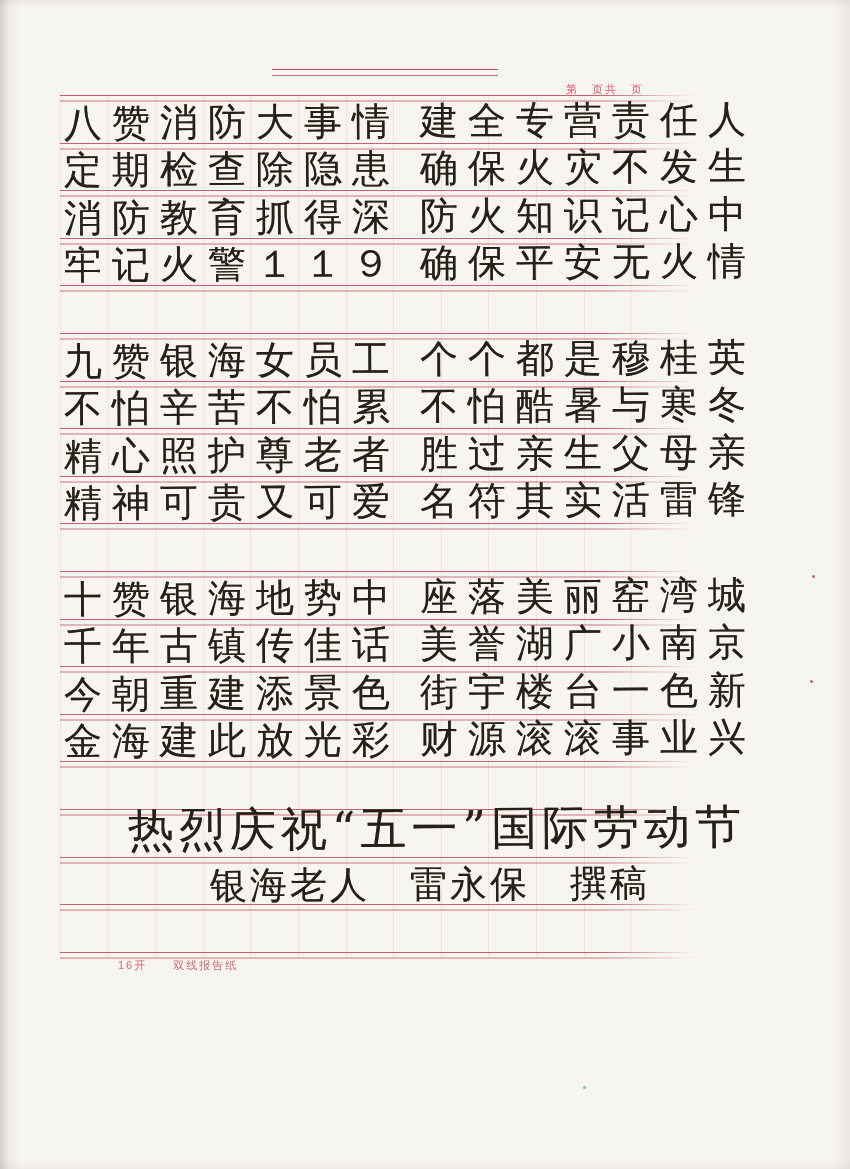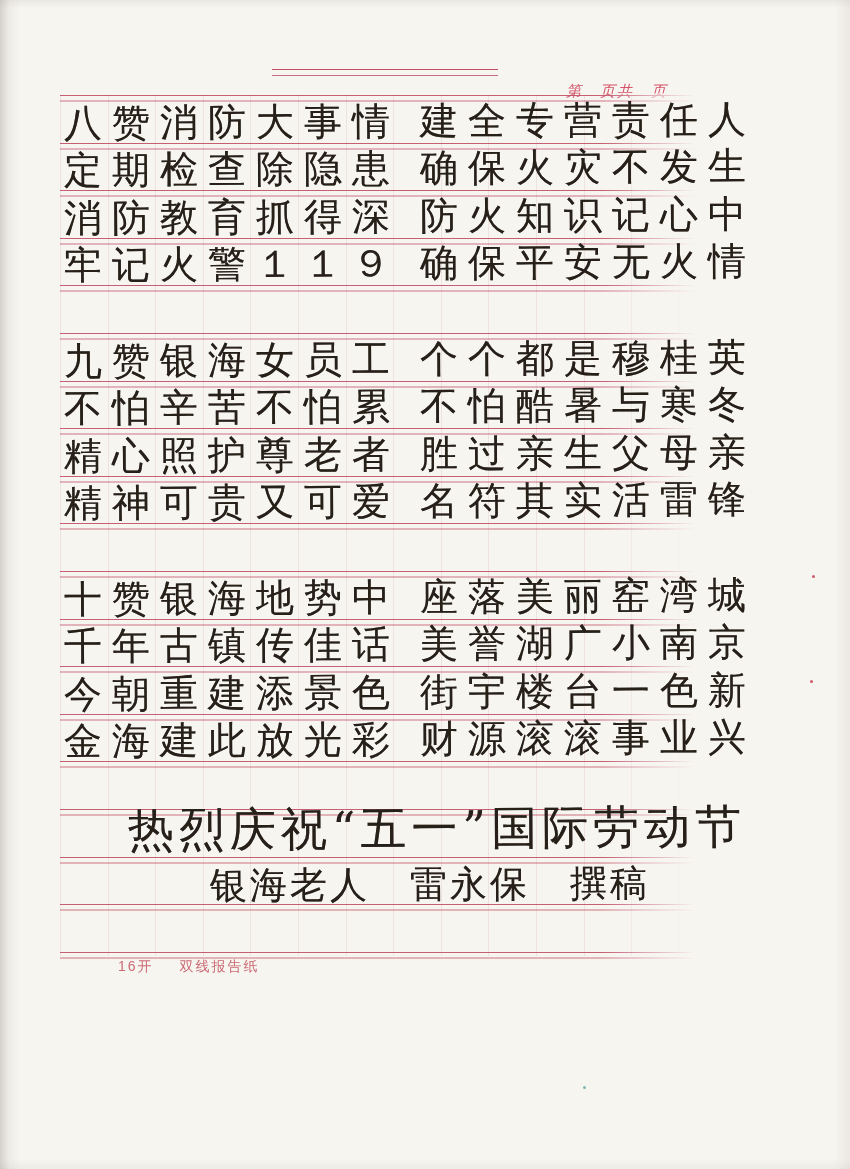--- a/index.html
+++ b/index.html
@@ -9,40 +9,40 @@
       linear-gradient(to right, rgba(130,125,118,.30) 0px, rgba(130,125,118,.08) 9px, rgba(130,125,118,0) 20px),
       linear-gradient(to left, rgba(190,185,178,.22) 0px, rgba(190,185,178,0) 16px),
       linear-gradient(to bottom, rgba(170,165,158,.16) 0px, rgba(170,165,158,0) 8px),
       linear-gradient(to top, rgba(170,165,158,.12) 0px, rgba(170,165,158,0) 10px),
       #f7f5f0;
     font-family:"DejaVu Serif", serif;
   }
   
   .title-rule{position:absolute; left:272px; top:69px; width:226px; height:5px;
     border-top:1.6px solid #bf5064; border-bottom:1.4px solid #c96d7e;}
-  .page-label{position:absolute; left:566px; top:82px; font-size:15px; color:#d4556a;
-    letter-spacing:2px; font-family:"Liberation Sans", sans-serif;font-style:italic;}
+  .page-label{position:absolute; left:566px; top:82px; font-size:11px; color:#d4556a;
+    letter-spacing:2px; font-family:"Liberation Sans", sans-serif;}
   
   .ruled{position:absolute; left:60px; top:95px; width:650px; height:861px;
     background:repeating-linear-gradient(90deg, rgba(180,120,132,.15) 0 1px, rgba(0,0,0,0) 1px 47.6px);}
   .hline{position:absolute; left:0; width:100%; height:4px;
     border-top:1.4px solid rgba(191,74,96,.88);
     box-shadow:0 2px 0 rgba(191,74,96,.38);}
   .ruled .fade{position:absolute; top:-2px; right:-2px; width:110px; height:103%;
     background:linear-gradient(to right, rgba(247,245,240,0), #f7f5f0 85%); z-index:3;}
   
   .hw{position:absolute; color:#262019; white-space:nowrap; z-index:4;
     transform:rotate(-0.35deg); text-shadow:0 0 .6px rgba(38,32,25,.55);}
   .poem-row{left:0; width:850px; height:47px; font-size:38px; line-height:47px; letter-spacing:10px;}
   .poem-row .hemi-left{position:absolute; left:64px; top:0;}
   .poem-row .hemi-right{position:absolute; left:420px; top:0;}
   .slogan{left:128px; top:799px; font-size:46px; line-height:58px; letter-spacing:5px;}
   .signature{left:210px; top:861px; font-size:37px; line-height:47px; letter-spacing:3px;}
   
-  .footer{position:absolute; left:118px; top:958px; font-size:14px; color:#cb6a74;
+  .footer{position:absolute; left:118px; top:958px; font-size:11px; color:#cb6a74;
     font-family:"Liberation Sans", sans-serif; letter-spacing:2px;}
   .footer .paper-label{margin-left:26px;}
   
   .speck{position:absolute; border-radius:50%;}
   .speck.red{width:3px;height:3px;background:#cf5a6a;}
   .speck.teal{width:3px;height:3px;background:#7ab8b4;}
 </style>
 </head>
 <body>
 

